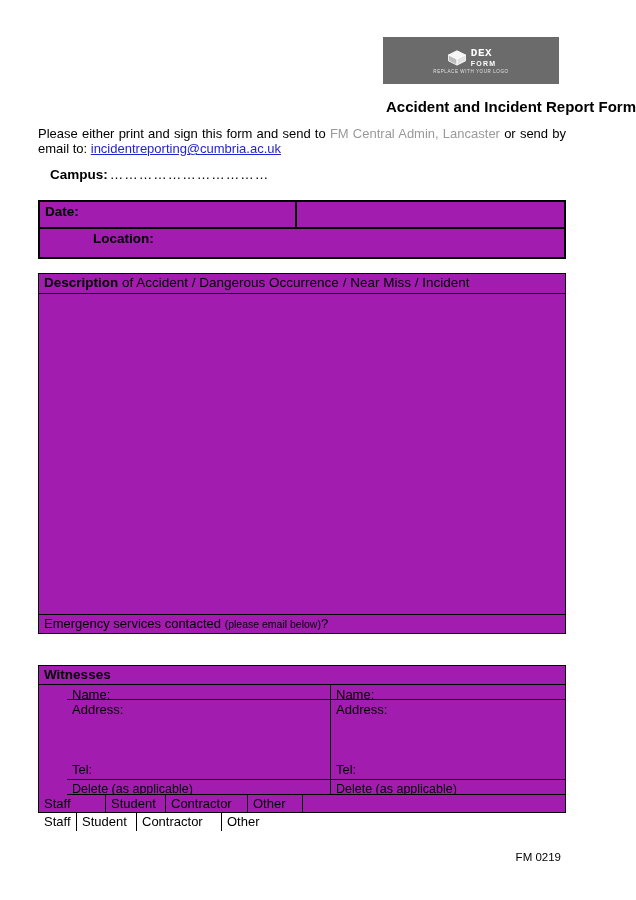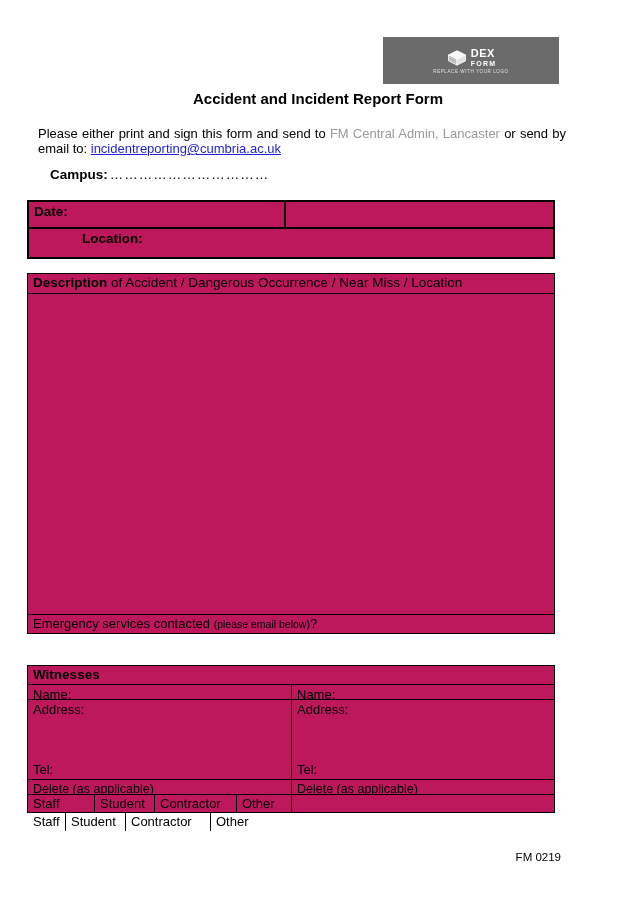--- a/index.html
+++ b/index.html
@@ -10,42 +10,42 @@
 
   
   .logo-box {
     position:absolute; left:383px; top:37px; width:176px; height:47px;
     background:var(--logo-bg,#6b6b6b);
     display:flex; flex-direction:column; align-items:center; justify-content:center;
   }
   .logo-row { display:flex; align-items:center; gap:3px; }
   .logo-icon { width:22px; height:17px; display:block; }
   .logo-words { display:flex; flex-direction:column; line-height:1; color:#fff; }
-  .logo-dex  { font-size:11px; font-weight:bold; letter-spacing:.5px; }
+  .logo-dex  { font-size:11px; font-weight:bold; letter-spacing:.5px;font-family:Liberation Mono, monospace; }
   .logo-form { font-size:7px; font-weight:bold; letter-spacing:1.2px; margin-top:1px; }
   .logo-tagline { font-size:4.5px; color:rgba(255,255,255,.8); letter-spacing:.6px; margin-top:2px; }
 
   
   .title {
-    position:absolute; top:90px; left:0; width:100%; margin:0;
-    text-align:center; font-size:15px; font-weight:bold; line-height:18px;
+    position:absolute; top:98px; left:0; width:100%; margin:0;
+    text-align:right; font-size:15px; font-weight:bold; line-height:18px;
   }
   .intro {
     position:absolute; top:126px; left:38px; width:528px; margin:0;
     font-size:13px; line-height:15px; text-align:justify;
   }
   .gray { color:var(--muted,#9a9a9a); }
   .email { color:var(--link,#2323cf); text-decoration:underline; cursor:pointer; }
 
   .campus { position:absolute; top:167px; left:50px; margin:0; font-size:13.5px; }
   .campus b { margin-right:2px; }
   .campus .dots { letter-spacing:1px; }
 
   
-  .tbl { position:absolute; left:27px; width:528px; box-sizing:border-box; background:#be185d; }
+  .tbl { position:absolute; left:38px; width:528px; box-sizing:border-box; background:#a21caf; }
   .row { display:flex; box-sizing:border-box; }
   .cell { box-sizing:border-box; padding:2px 5px; font-size:13px; overflow:hidden; white-space:nowrap; }
   .bold { font-weight:bold; font-size:13.5px; }
 
   
   .t1 { top:200px; border:2px solid var(--border,#000); }
   .t1 .row1 { height:27px; border-bottom:2px solid var(--border,#000); }
   .t1 .date-cell { width:257px; border-right:2px solid var(--border,#000); }
   .t1 .time-cell { flex:1; }
   .t1 .row2 { height:28px;padding-left:48px; }
@@ -58,21 +58,21 @@
   .t2 .emg { height:16px; border-top:1.5px solid var(--border,#000); padding:1px 5px; font-size:13px; }
   .t2 .emg .small { font-size:10.5px; }
   .t2 .svc { height:17px; border-top:1.5px solid var(--border,#000); }
   .t2 .svc .cell { border-right:1.5px solid var(--border,#000); padding-top:1px; }
   .t2 .svc .cell:last-child { border-right:none; }
   .w-police{width:128px;} .w-fire{width:129px;} .w-amb{width:121px;} .w-oth{flex:1;}
 
   
   .t3 { top:665px; border:1.5px solid var(--border,#000); }
   .t3 .hdr { height:16px; border-bottom:1.5px solid var(--border,#000); padding:1px 5px; font-size:13.5px; }
-  .t3 .pair { border-bottom:1.5px solid var(--border,#000); }
+  .t3 .pair { border-bottom:1.5px solid var(--border,#000);margin-left:28px; }
   .t3 .lhalf { width:264px; border-right:1.5px solid var(--border,#000); }
   .t3 .rhalf { flex:1; }
   .t3 .namerow { height:15px; }
   .t3 .addrrow { height:80px; }
   .t3 .addrcell { display:flex; flex-direction:column; justify-content:space-between; white-space:normal; }
   .t3 .delrow { height:15px; }
   .t3 .delrow .cell { font-size:12.5px; }
   .t3 .catrow { height:17px; border-bottom:none;flex-direction:column; }
   .t3 .half { display:flex; box-sizing:border-box; }
   .t3 .catrow .cell { border-right:1.5px solid var(--border,#000); padding-top:1px; }
@@ -112,21 +112,21 @@
   <div class="tbl t1">
     <div class="row row1">
       <div class="cell bold date-cell"><span>Date:</span></div>
     </div>
     <div class="row row2">
       <div class="cell bold loc-cell"><span>Location:</span></div>
     </div>
   </div>
 
   <div class="tbl t2">
-    <div class="hdr"><b>Description</b><span> of Accident / Dangerous Occurrence / Near Miss / Location</span></div>
+    <div class="hdr"><b>Description</b><span> of Accident / Dangerous Occurrence / Near Miss / Incident</span></div>
     <div class="bigbox"></div>
     <div class="emg"><span>Emergency services contacted </span><span class="small">(please email below)</span><span>?</span></div>
   </div>
 
   <div class="tbl t3">
     <div class="hdr"><b>Witnesses</b></div>
 
     <div class="row pair namerow">
       <div class="cell lhalf"><span>Name:</span></div>
       <div class="cell rhalf"><span>Name:</span></div>

